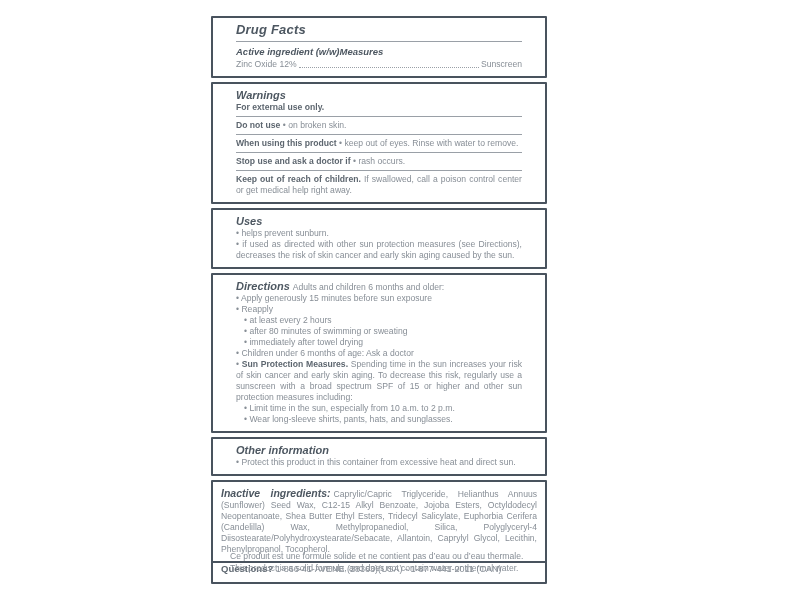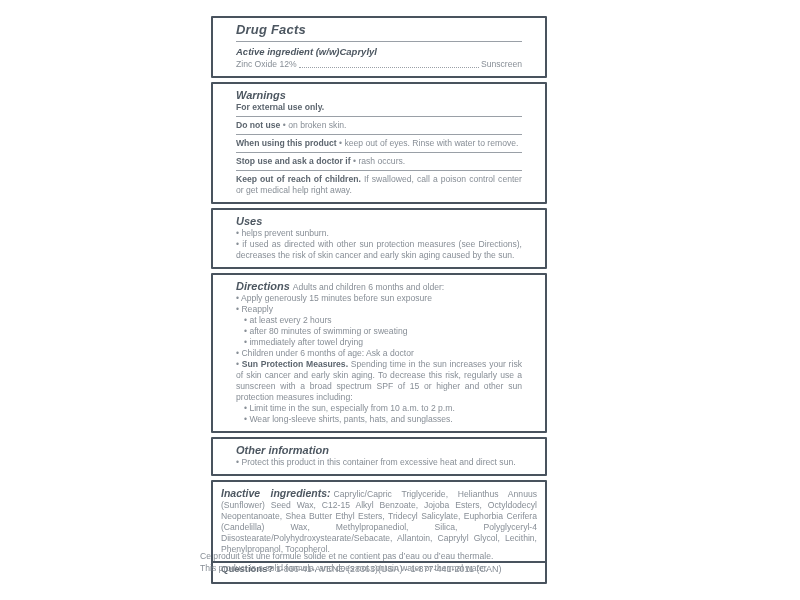--- a/index.html
+++ b/index.html
@@ -30,35 +30,35 @@
   .rule { border-top: 1px solid #9aa0a7; margin: 3px 0 3px; }
   .thin-rule { border-top: 1px solid #9aa0a7; margin: 3px 0; }
   .split { display: flex; align-items: baseline; }
   .leader-row { display: flex; }
   .leader { flex: 1; border-bottom: 1.5px dotted #9aa0a7; margin: 0 2px 2px; }
   .li::before { content: "\2022  "; }
   .lvl2 { margin-left: 8px; }
   .just { text-align: justify; }
   .divider { height: 2px; background: #49535e; }
   .footer {
-    position: absolute; left: 200px; top: 551px;
+    position: absolute; left: 230px; top: 551px;
     font-size: 8.6px; line-height: 11.5px; color: #878e96;
   }
 </style>
 </head>
 <body>
 
 <div class="sheet">
 
   <div class="box">
     <div class="title-lg">Drug Facts</div>
     <div class="rule"></div>
     <div class="split">
       <span class="sec-title" style="font-size:9.5px">Active ingredient (w/w)</span>
-      <span class="sec-title" style="font-size:9.5px">Caprylyl</span>
+      <span class="sec-title" style="font-size:9.5px">Measures</span>
     </div>
     <div class="leader-row body">
       <span>Zinc Oxide 12%</span>
       <span class="leader"></span>
       <span>Sunscreen</span>
     </div>
   </div>
 
   <div class="box">
     <div class="sec-title">Warnings</div>

